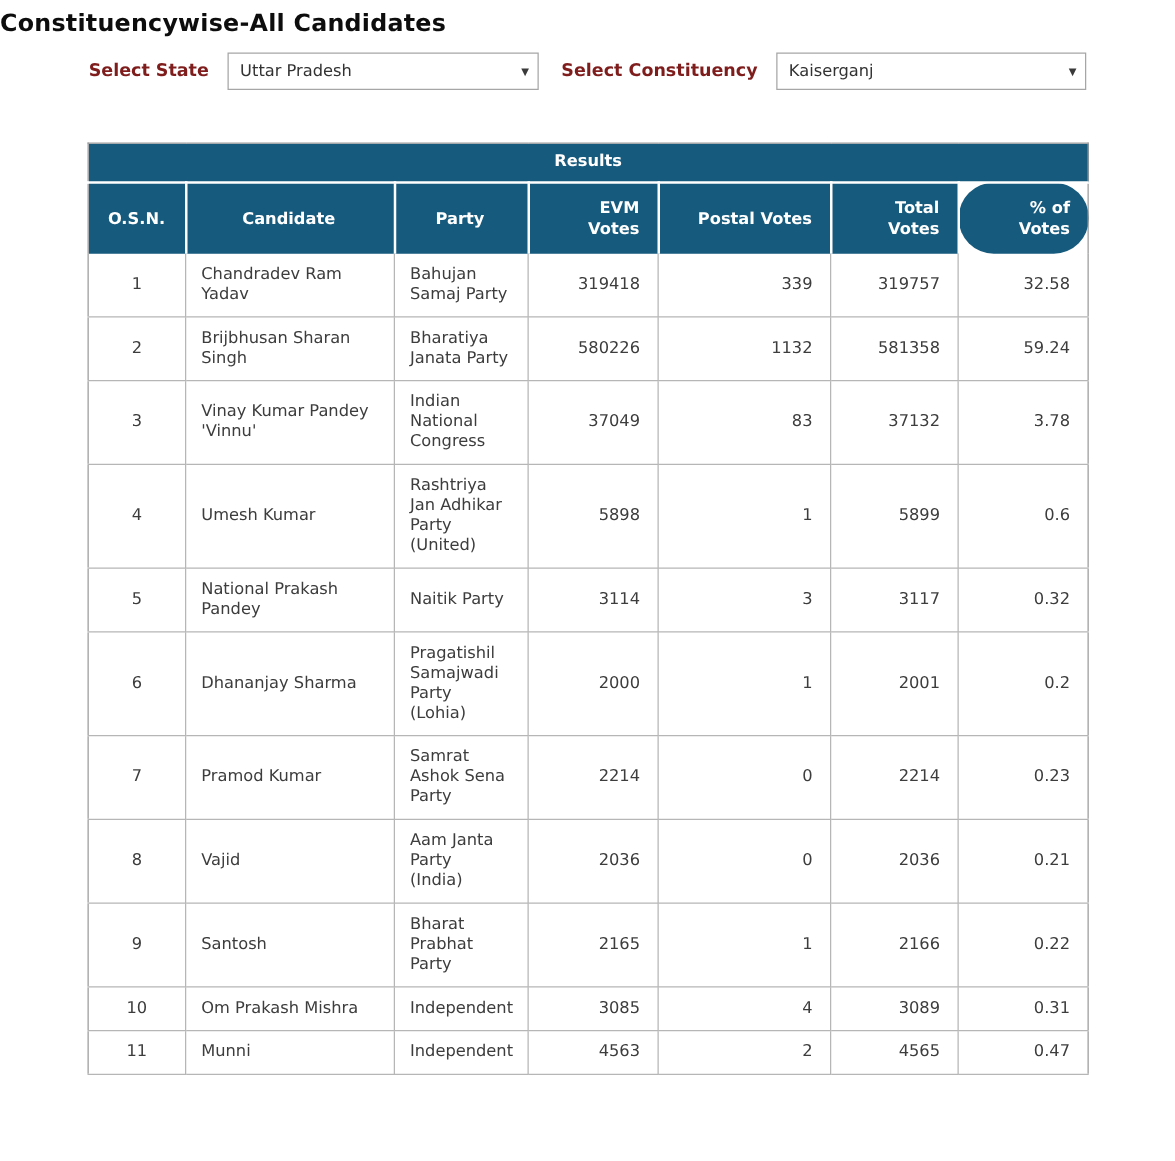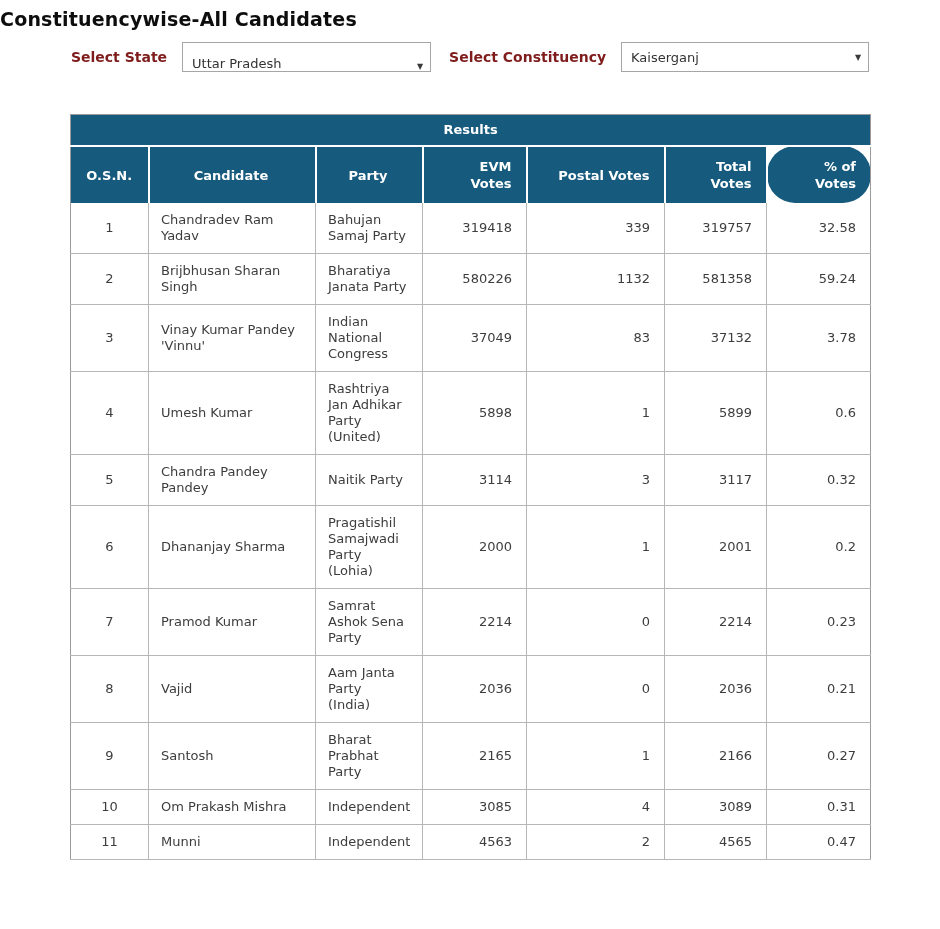--- a/index.html
+++ b/index.html
@@ -40,21 +40,21 @@
     border: 1px solid #a6a6a6;
     background: #ffffff;
     display: flex;
     align-items: center;
     justify-content: space-between;
     padding: 0 7px 0 9px;
     font-size: 13px;
     color: #333333;
     cursor: default;
   }
-  .selectbox.state { width: 249px; align-items: flex-end; }
+  .selectbox.state { width: 249px; }
   .selectbox.constituency { width: 248px; }
   .arrow {
     font-size: 8px;
     color: #3a3a3a;
     margin-left: 6px;
   }
   .twrap {
     width: 800px;
     margin: 42px auto 0 auto;
   }
@@ -204,21 +204,21 @@
 Jan Adhikar
 Party
 (United)</td>
             <td>5898</td>
             <td>1</td>
             <td>5899</td>
             <td>0.6</td>
           </tr>
           <tr>
             <td>5</td>
-            <td>Chandra Pandey
+            <td>National Prakash
 Pandey</td>
             <td>Naitik Party</td>
             <td>3114</td>
             <td>3</td>
             <td>3117</td>
             <td>0.32</td>
           </tr>
           <tr>
             <td>6</td>
             <td>Dhananjay Sharma</td>
@@ -255,21 +255,21 @@
           </tr>
           <tr>
             <td>9</td>
             <td>Santosh</td>
             <td>Bharat
 Prabhat
 Party</td>
             <td>2165</td>
             <td>1</td>
             <td>2166</td>
-            <td>0.27</td>
+            <td>0.22</td>
           </tr>
           <tr>
             <td>10</td>
             <td>Om Prakash Mishra</td>
             <td>Independent</td>
             <td>3085</td>
             <td>4</td>
             <td>3089</td>
             <td>0.31</td>
           </tr>

